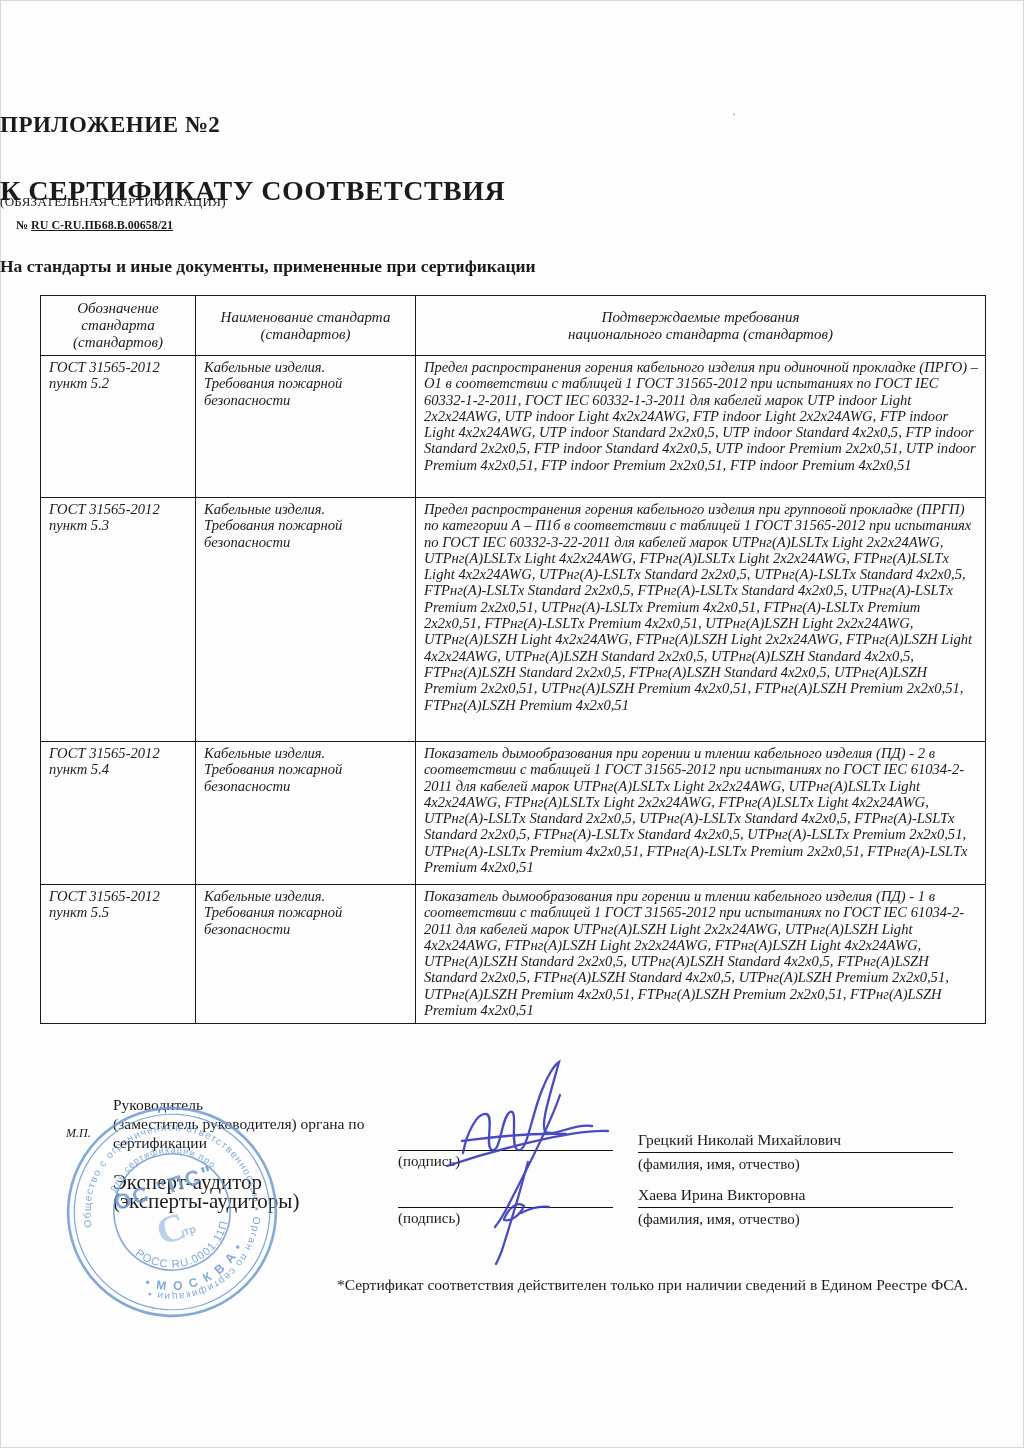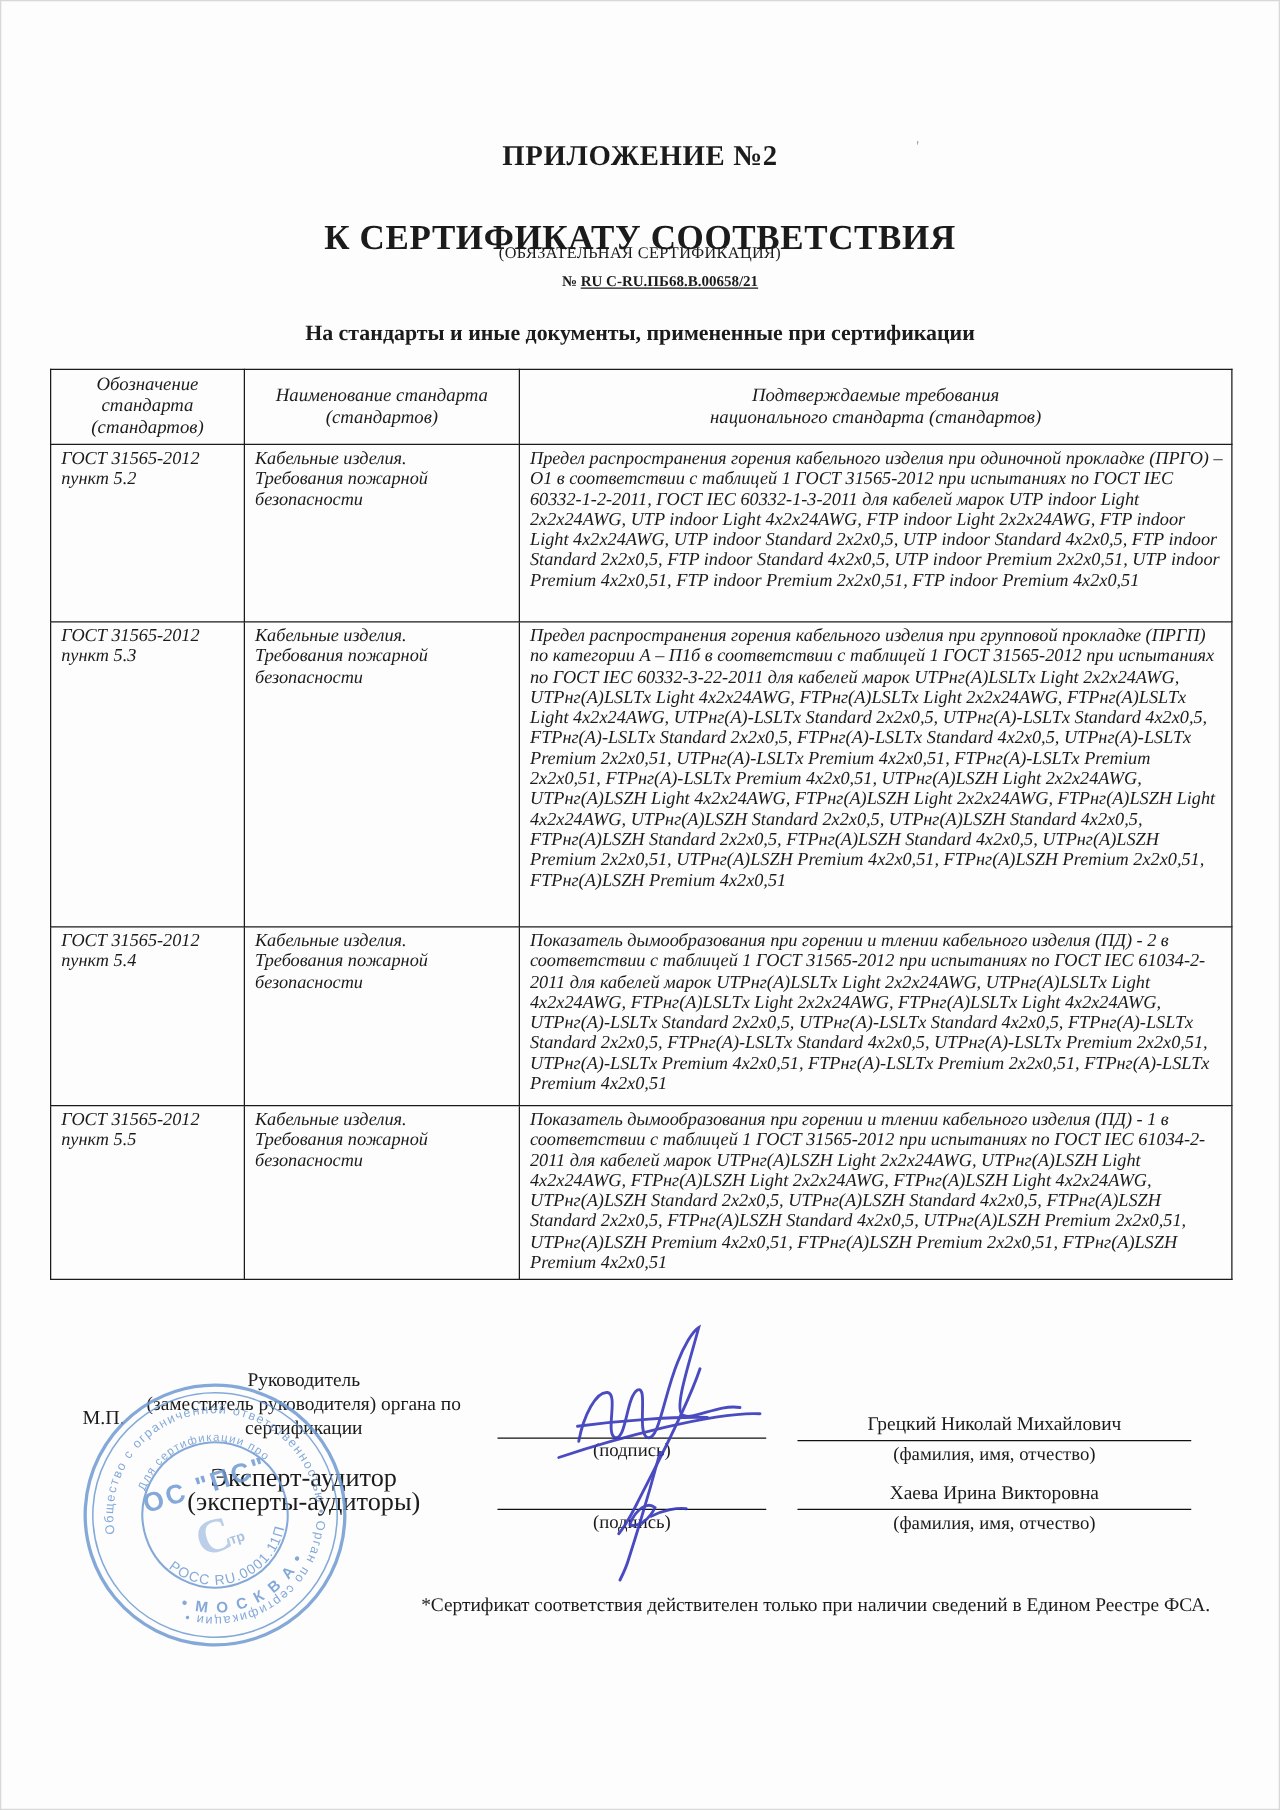--- a/index.html
+++ b/index.html
@@ -7,21 +7,21 @@
     position:relative;
     width:1024px;height:1448px;
     margin:0 auto;
     background:#fdfdfd;
     font-family:"Liberation Serif", serif;
     color:#1b1b1b;
     overflow:hidden;
     box-shadow:inset 0 0 0 1px #d8d8d8;
   }
   .abs{position:absolute;}
-  .center{text-align:center;}
+  .center{}
   .pre{white-space:pre-line;}
   .title1{top:112px;left:0;width:100%;font-size:23px;font-weight:bold;letter-spacing:.5px;}
   .title2{top:148px;left:0;width:100%;font-size:28px;font-weight:bold;letter-spacing:.5px;margin-top:27px;}
   .subtitle{top:194px;left:0;width:100%;font-size:13px;letter-spacing:.3px;}
   .certnum{top:218px;left:16px;width:100%;font-size:12px;font-weight:bold;}
   .certnum .num{text-decoration:underline;}
   .sectionhead{top:256px;left:0;width:100%;font-size:17.5px;font-weight:bold;}
   table.std{
     position:absolute;top:295px;left:40px;width:945px;
     border-collapse:collapse;table-layout:fixed;
@@ -37,21 +37,21 @@
   }
   table.std th{
     text-align:center;vertical-align:middle;
     font-size:15px;line-height:17px;padding:4px 4px;
   }
   tr.hr{height:52px;}
   tr.r1{height:142px;}
   tr.r2{height:244px;}
   tr.r3{height:143px;}
   tr.r4{height:139px;}
-  .mp{top:1126px;left:66px;font-size:16px;}
+  .mp{top:1126px;left:66px;font-size:12px;font-style:italic;}
   .role1{top:1095px;left:113px;width:260px;font-size:15.5px;line-height:19px;}
   .role2{top:1173px;left:113px;width:260px;font-size:21px;line-height:19px;}
   .sigline{border-top:1.8px solid #111;height:0;}
   .sl1{top:1150px;left:398px;width:215px;}
   .sl2{top:1207px;left:398px;width:215px;}
   .sigcap1{top:1153px;left:398px;width:215px;font-size:15px;}
   .sigcap2{top:1210px;left:398px;width:215px;font-size:15px;}
   .nl1{top:1152px;left:638px;width:315px;}
   .nl2{top:1207px;left:638px;width:315px;}
   .name1{top:1131px;left:638px;width:315px;font-size:15.5px;}

